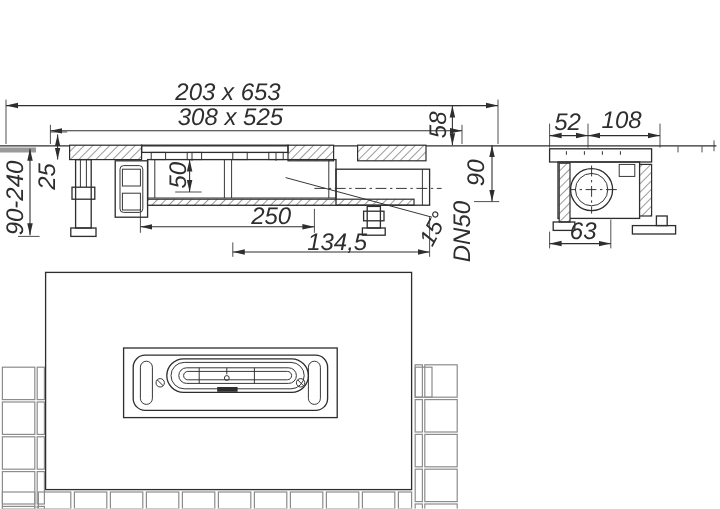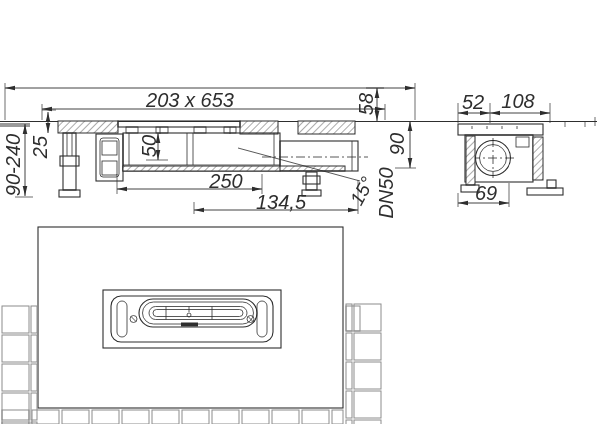--- a/index.html
+++ b/index.html
@@ -234,27 +234,28 @@
     <rect class="lnt" x="149" y="306.5" width="98" height="13" rx="6.5"></rect>
     <rect class="lnt" x="153" y="309.5" width="90" height="7" rx="3.5"></rect>
     <line class="lnt" x1="166" y1="306.5" x2="166" y2="319.5"></line>
     <line class="lnt" x1="189" y1="306.5" x2="189" y2="312"></line>
     <line class="lnt" x1="212" y1="306.5" x2="212" y2="319.5"></line>
     <circle class="lnt" cx="189" cy="315" r="2"></circle>
     <rect class="dark" x="181" y="322.5" width="17" height="4"></rect>
   </g>
 </svg>
 
-<div class="dim-text" style="left:190px; top:77px;margin-top:23px;">203 x 653</div>
+<div class="dim-text" style="left:190px; top:77px;">203 x 653</div>
+<div class="dim-text" style="left:192px; top:98px;">308 x 525</div>
 <div class="dim-text rot" style="left:366px; top:104px;">58</div>
 <div class="dim-text rot" style="left:397px; top:144px;">90</div>
 <div class="dim-text rot" style="left:13px;  top:165px;">90-240</div>
 <div class="dim-text rot" style="left:40px;  top:147px;">25</div>
 <div class="dim-text rot" style="left:149px; top:146px;">50</div>
 <div class="dim-text" style="left:189px; top:181px;margin-left:37px;">250</div>
 <div class="dim-text" style="left:281px; top:202px;">134,5</div>
 <div class="dim-text small rot62" style="left:362px; top:191px;">15°</div>
 <div class="dim-text rot" style="left:386px; top:193px;">DN50</div>
 <div class="dim-text" style="left:473px; top:102px;">52</div>
 <div class="dim-text" style="left:518px; top:101px;">108</div>
-<div class="dim-text" style="left:486px; top:193px;">69</div>
+<div class="dim-text" style="left:486px; top:193px;">63</div>
 
 </div>
 
 </body></html>

